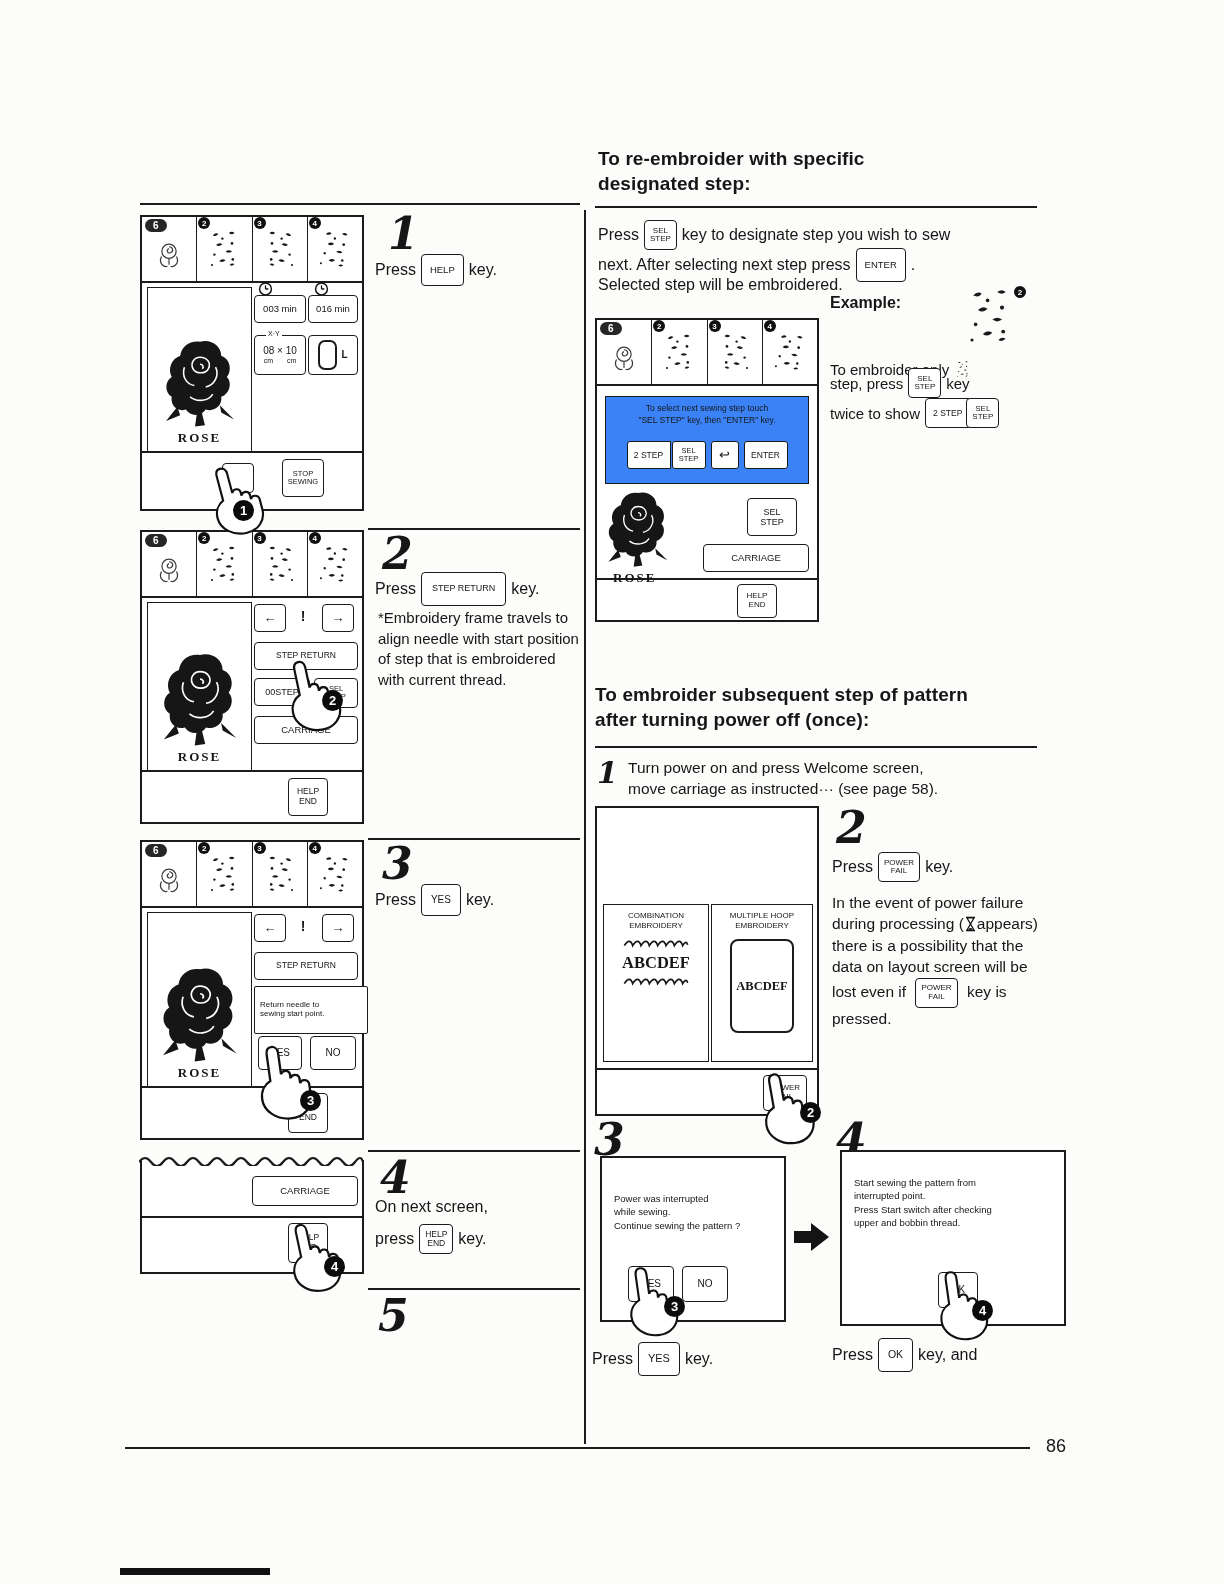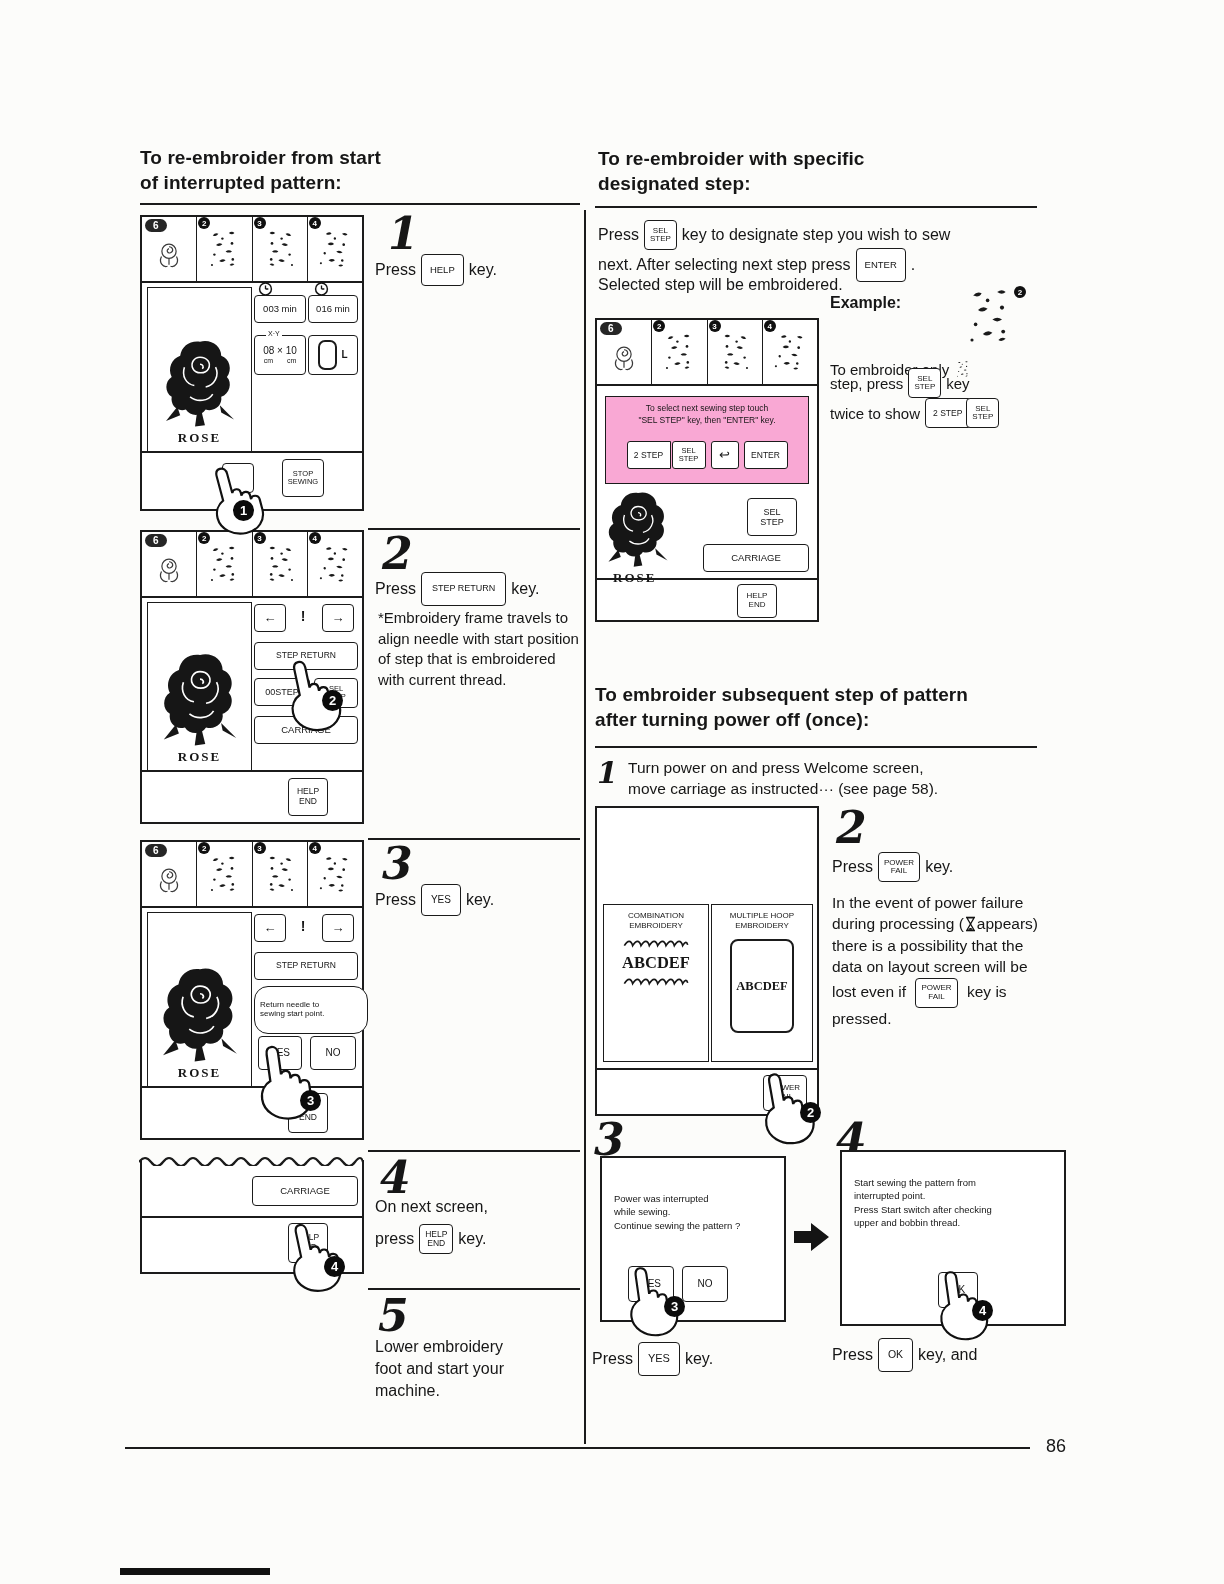--- a/index.html
+++ b/index.html
@@ -97,22 +97,20 @@
     </symbol>
     <symbol id="sym-clock" viewBox="0 0 16 16">
       <circle cx="8" cy="8.5" r="6.3" fill="#fff" stroke="#161616" stroke-width="1.6"></circle>
       <path d="M8 8.5 L8 4.8 M8 8.5 L11 8.5 M6.5 1 H9.5" stroke="#161616" stroke-width="1.4" fill="none"></path>
     </symbol>
   </defs>
 </svg>
 
 <div class="page">
 
-  <div class="heading" style="left:140px;top:145px;width:330px">To re-embroider from start
-of interrupted pattern:</div>
   <div class="rule" style="left:140px;top:203px;width:440px"></div>
 
   <div class="screen" style="left:140px;top:215px;width:220px;height:292px">
     <div class="strip">
       <div class="cell">
         <span class="badge6">6</span>
         <svg width="30" height="30" style="margin-top:12px">
             <use href="#sym-rose-line"></use>
           </svg>
       </div>
@@ -265,21 +263,21 @@
     <div class="rosepanel" style="left:5px;top:70px;width:103px;height:168px">
       <svg width="80" height="100">
           <use href="#sym-rose-solid"></use>
         </svg>
       <div class="roselabel">ROSE</div>
     </div>
     <div class="btn" style="left:112px;top:72px;width:30px;height:26px;font-size:13px">←</div>
     <div class="btn" style="left:146px;top:72px;width:30px;height:26px;font-size:14px;font-weight:bold;border:none">!</div>
     <div class="btn" style="left:180px;top:72px;width:30px;height:26px;font-size:13px">→</div>
     <div class="btn" style="left:112px;top:110px;width:102px;height:26px;font-size:8.5px">STEP RETURN</div>
-    <div class="btn" style="left:112px;top:144px;width:102px;height:40px;font-size:8px;justify-content:flex-start;text-align:left;padding:3px 5px;border-radius:14px">Return needle to
+    <div class="btn" style="left:112px;top:144px;width:102px;height:40px;font-size:8px;justify-content:flex-start;text-align:left;padding:3px 5px;border-radius:2px">Return needle to
 sewing start point.</div>
     <div class="btn" style="left:116px;top:194px;width:42px;height:32px;font-size:10px">YES</div>
     <div class="btn" style="left:168px;top:194px;width:44px;height:32px;font-size:10px">NO</div>
     <div class="abs" style="left:-1px;right:-1px;top:244px;height:2px;background:#1b1b1b"></div>
     <div class="btn" style="left:146px;top:251px;width:38px;height:38px;font-size:8.5px">HELP
 END</div>
   </div>
   <svg class="hand" style="left:252px;top:1040px;transform:rotate(-8deg)" width="62" height="84">
       <use href="#sym-hand"></use>
     </svg>
@@ -311,23 +309,20 @@
   <div class="abs" style="left:375px;top:1198px;font-size:16px">On next screen,</div>
   <div class="line" style="left:375px;top:1224px">
     <span>press</span>
     <span class="chip stack">HELP
 END</span>
     <span>key.</span>
   </div>
   <div class="rule" style="left:368px;top:1288px;width:212px"></div>
 
   <div class="stepnum" style="left:378px;top:1294px">5</div>
-  <div class="abs body pre" style="left:375px;top:1336px;font-size:16px">Lower embroidery
-foot and start your
-machine.</div>
 
   <div class="vrule" style="left:584px;top:210px;height:1234px"></div>
 
   <div class="heading" style="left:598px;top:146px;width:420px">To re-embroider with specific
 designated step:</div>
   <div class="rule" style="left:595px;top:206px;width:442px"></div>
 
   <div class="line" style="left:598px;top:220px">
     <span>Press</span>
     <span class="chip stack" style="font-size:8px">SEL
@@ -367,21 +362,21 @@
             <use href="#sym-scatter"></use>
           </svg>
       </div>
       <div class="cell last">
         <span class="marker">4</span>
         <svg width="32" height="46" style="transform:rotate(8deg)">
             <use href="#sym-scatter"></use>
           </svg>
       </div>
     </div>
-    <div class="abs" style="left:8px;top:76px;width:202px;height:86px;border:1.7px solid #1b1b1b;background:#f9a8d4">
+    <div class="abs" style="left:8px;top:76px;width:202px;height:86px;border:1.7px solid #1b1b1b;background:#3b82f6">
       <div class="pre" style="font-size:8.5px;text-align:center;margin-top:6px;line-height:1.4">To select next sewing step touch
 "SEL STEP" key, then "ENTER" key.</div>
       <div class="krow" style="top:44px">
         <span class="k" style="width:42px;height:26px;font-size:8.5px;margin-right:-4px;border-radius:3px 0 0 3px">2 STEP</span>
         <span class="k" style="width:32px;height:26px;font-size:7.5px">SEL
 STEP</span>
         <span class="k" style="width:26px;height:26px;font-size:13px">↩</span>
         <span class="k" style="width:42px;height:26px;font-size:8.5px">ENTER</span>
       </div>
     </div>

